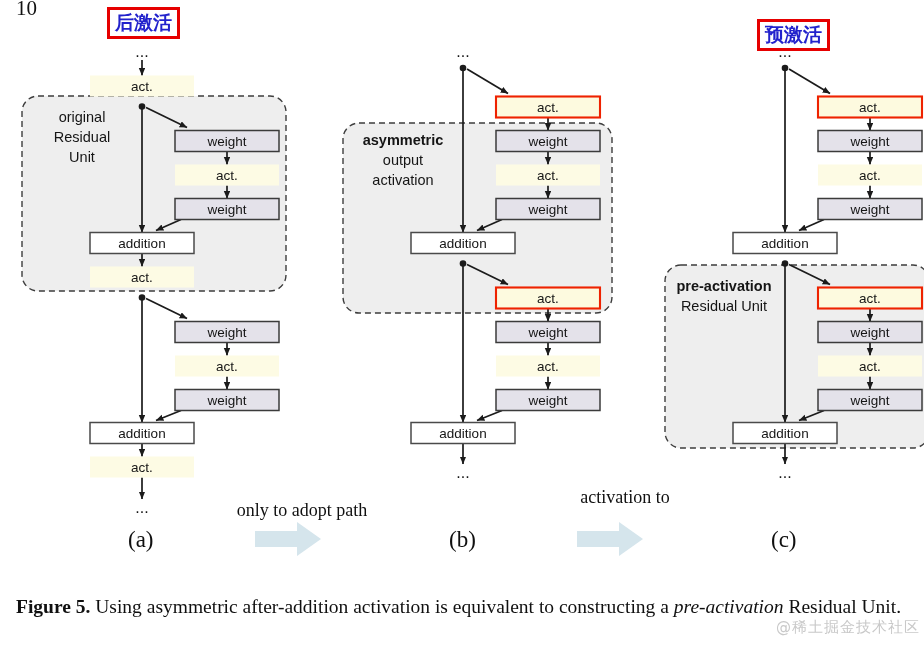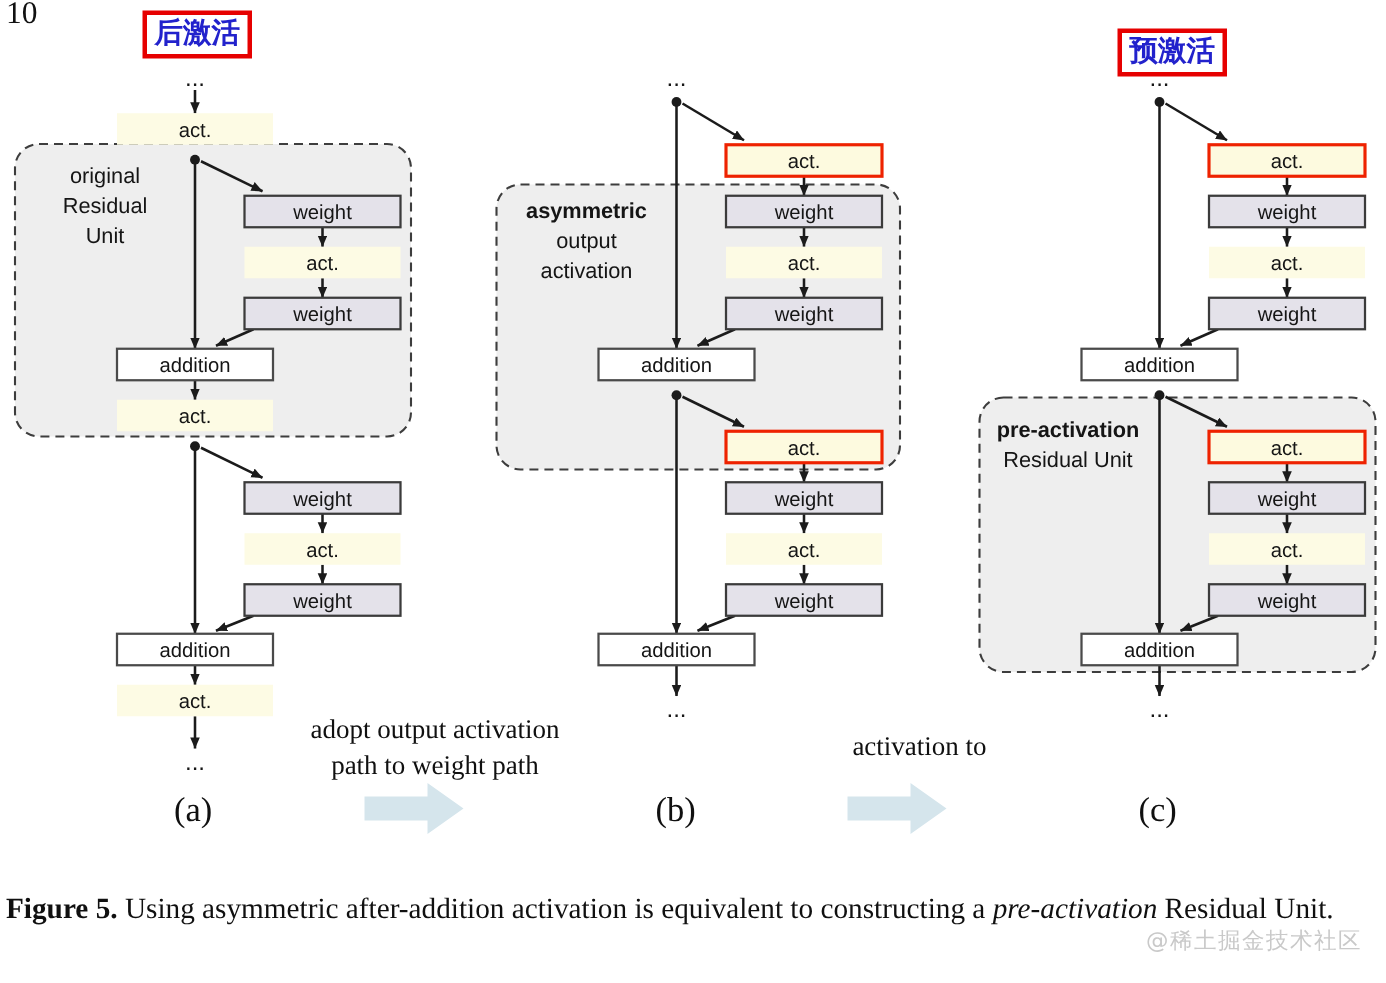--- a/index.html
+++ b/index.html
@@ -1,18 +1,18 @@
 <!DOCTYPE html>
 <html><head>
 <meta charset="utf-8">
 <style>
   html,body{margin:0;padding:0;background:#ffffff;}
   body{width:924px;height:655px;position:relative;overflow:hidden;
        font-family:"Liberation Sans", sans-serif;color:#1a1a1a;}
-  #stage{position:absolute;left:0;top:0;width:768px;height:655px;}
+  #stage{position:absolute;left:12px;top:0;width:768px;height:655px;}
   svg{position:absolute;left:0;top:0;}
 
   .pagenum{position:absolute;left:4px;top:-4px;font-family:"Liberation Serif",serif;
            font-size:21px;color:#111;letter-spacing:0px;}
 
   .cn-title{position:absolute;border:3px solid #e60000;background:#ffffff;
             color:#2222cc;font-family:"DejaVu Sans",sans-serif;font-size:19px;
             line-height:1;padding:3px 5px 4px 5px;letter-spacing:0px;white-space:nowrap;font-weight:bold;}
 
   .caption{position:absolute;left:4px;top:592px;width:918px;
@@ -172,22 +172,22 @@
         <text x="712" y="291" text-anchor="middle" font-family="&quot;Liberation Sans&quot;, sans-serif" font-size="14.5" fill="#151515" font-weight="bold">pre-activation</text>
         <text x="712" y="311" text-anchor="middle" font-family="&quot;Liberation Sans&quot;, sans-serif" font-size="14.5" fill="#151515" font-weight="normal">Residual Unit</text>
         <path d="M243,531 L285,531 L285,522 L309,539
     L285,556 L285,547 L243,547 Z" fill="#d5e5ec"></path>
         <path d="M565,531 L607,531 L607,522 L631,539
     L607,556 L607,547 L565,547 Z" fill="#d5e5ec"></path>
       </g>
   </svg>
 
   <div class="mid-text" style="left:195px;top:474px;width:190px;">
-    <span>adopt output activation</span><br>
-    <span>path to weight path</span>
+    <br>
+    <span>only to adopt path</span>
   </div>
 
   <div class="mid-text" style="left:523px;top:485px;width:180px;">
     <span>activation to</span>
   </div>
 
   <div class="panel-label" style="left:116px;top:527px;">(a)</div>
   <div class="panel-label" style="left:437px;top:527px;">(b)</div>
   <div class="panel-label" style="left:759px;top:527px;">(c)</div>
 

